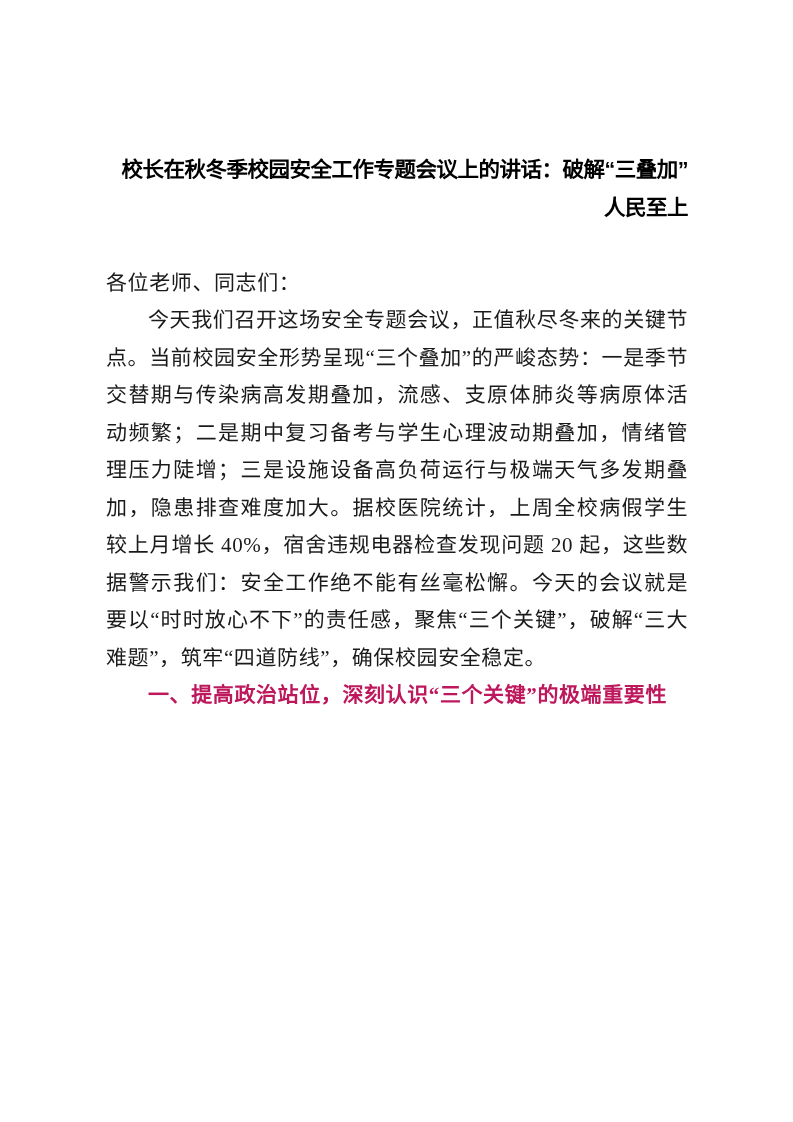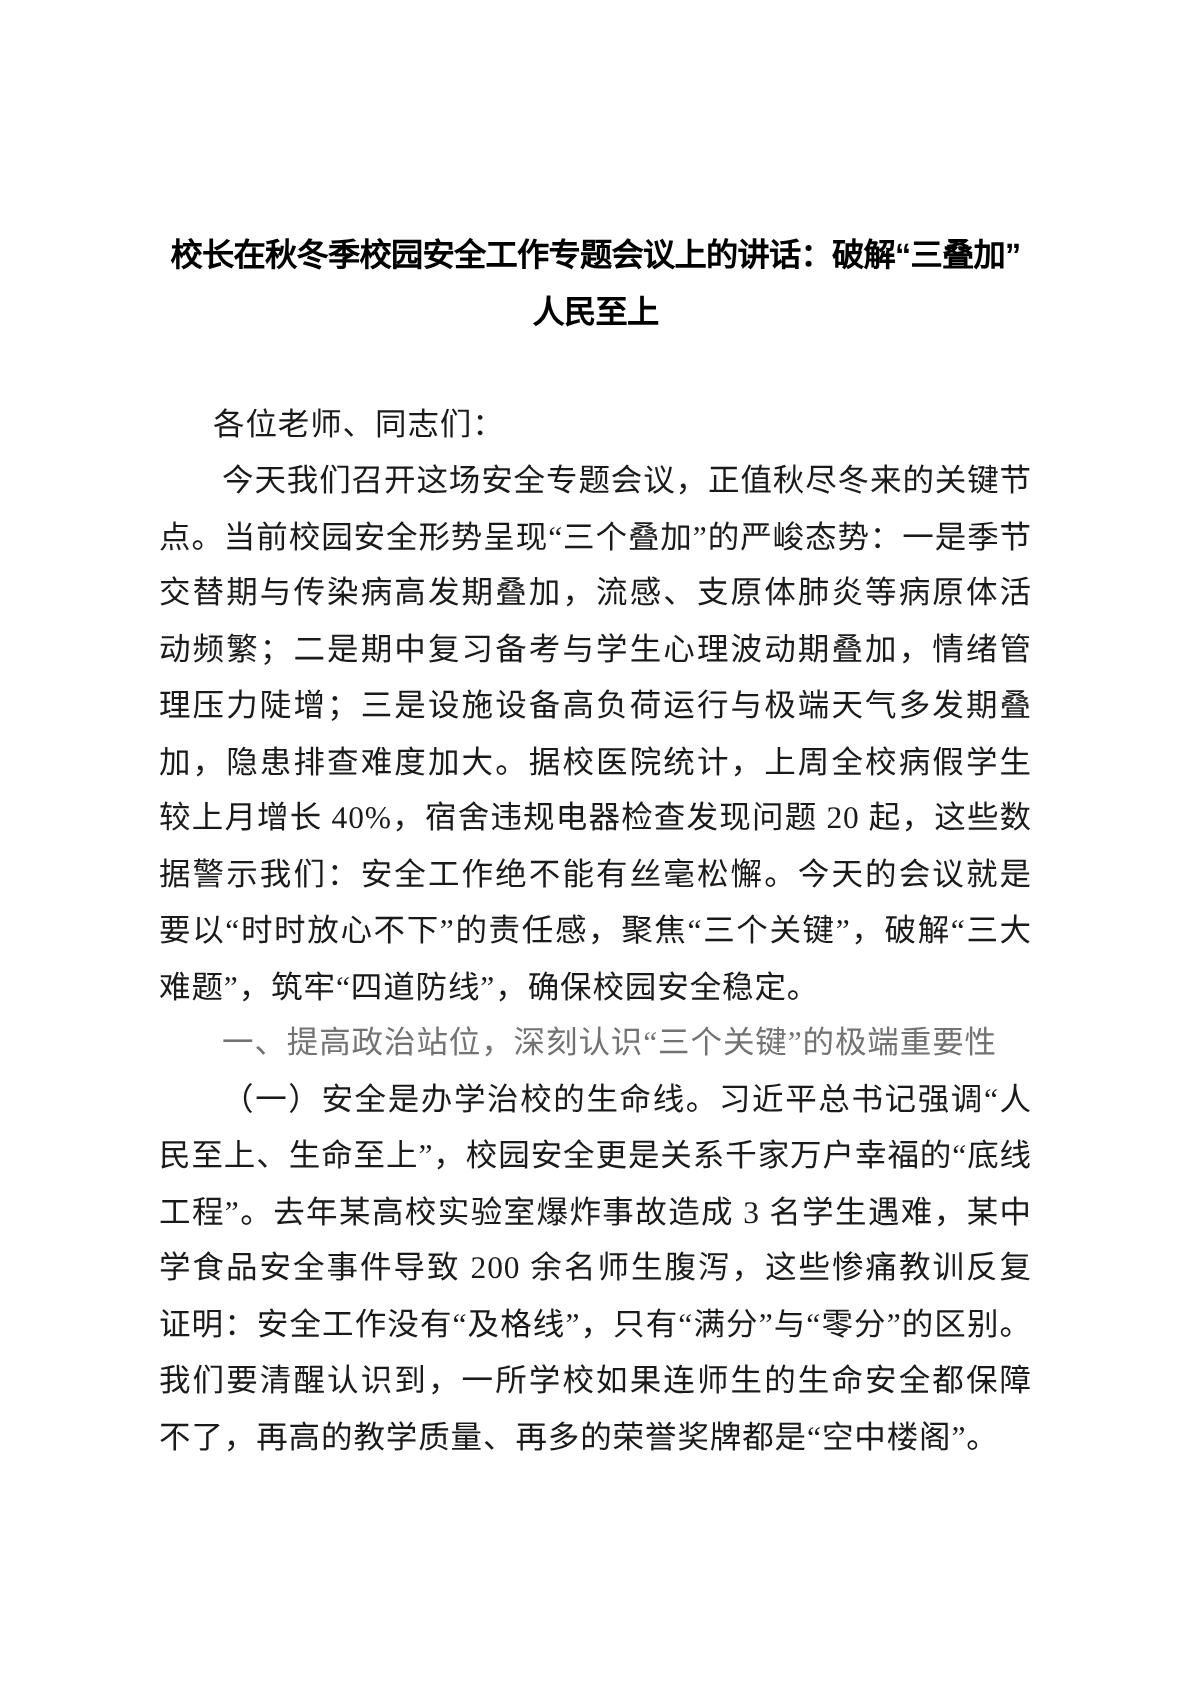--- a/index.html
+++ b/index.html
@@ -23,62 +23,60 @@
     left: 106px;
     top: 152px;
     width: 582px;
   }
   .doc-title {
     font-family: "Liberation Sans", "DejaVu Sans", sans-serif;
     font-weight: 700;
     font-size: 21.5px;
     line-height: 37.5px;
     letter-spacing: -0.5px;
-    text-align: center;
+    text-align: right;
     color: #000000;
   }
   .title-line {
     display: block;
     white-space: nowrap;
   }
   .doc-body {
     font-family: "Liberation Serif", "DejaVu Serif", serif;
     font-size: 21px;
     line-height: 37.5px;
     letter-spacing: 0.6px;
     text-align: justify;
     color: #1a1a1a;
   }
   .salutation {
     margin-top: 37.5px;
-    margin-left: 36px;
   }
   .para {
     text-indent: 2em;
   }
   .heading {
-    font-weight: 400;
-    color: #737373;
+    font-weight: 700;
+    color: #be185d;
   }
 </style>
 </head>
 <body>
 
 <div class="page">
   <div class="content">
 
     <h1 class="doc-title">
       <span class="title-line">校长在秋冬季校园安全工作专题会议上的讲话：破解“三叠加”</span>
       <span class="title-line">人民至上</span>
     </h1>
 
     <div class="doc-body">
       <p class="salutation">各位老师、同志们：</p>
 
       <p class="para">今天我们召开这场安全专题会议，正值秋尽冬来的关键节点。当前校园安全形势呈现“三个叠加”的严峻态势：一是季节交替期与传染病高发期叠加，流感、支原体肺炎等病原体活动频繁；二是期中复习备考与学生心理波动期叠加，情绪管理压力陡增；三是设施设备高负荷运行与极端天气多发期叠加，隐患排查难度加大。据校医院统计，上周全校病假学生较上月增长 40%，宿舍违规电器检查发现问题 20 起，这些数据警示我们：安全工作绝不能有丝毫松懈。今天的会议就是要以“时时放心不下”的责任感，聚焦“三个关键”，破解“三大难题”，筑牢“四道防线”，确保校园安全稳定。</p>
 
       <p class="para heading">一、提高政治站位，深刻认识“三个关键”的极端重要性</p>
 
-      <p class="para">（一）安全是办学治校的生命线。习近平总书记强调“人民至上、生命至上”，校园安全更是关系千家万户幸福的“底线工程”。去年某高校实验室爆炸事故造成 3 名学生遇难，某中学食品安全事件导致 200 余名师生腹泻，这些惨痛教训反复证明：安全工作没有“及格线”，只有“满分”与“零分”的区别。我们要清醒认识到，一所学校如果连师生的生命安全都保障不了，再高的教学质量、再多的荣誉奖牌都是“空中楼阁”。</p>
     </div>
 
   </div>
 </div>
 
 </body></html>

